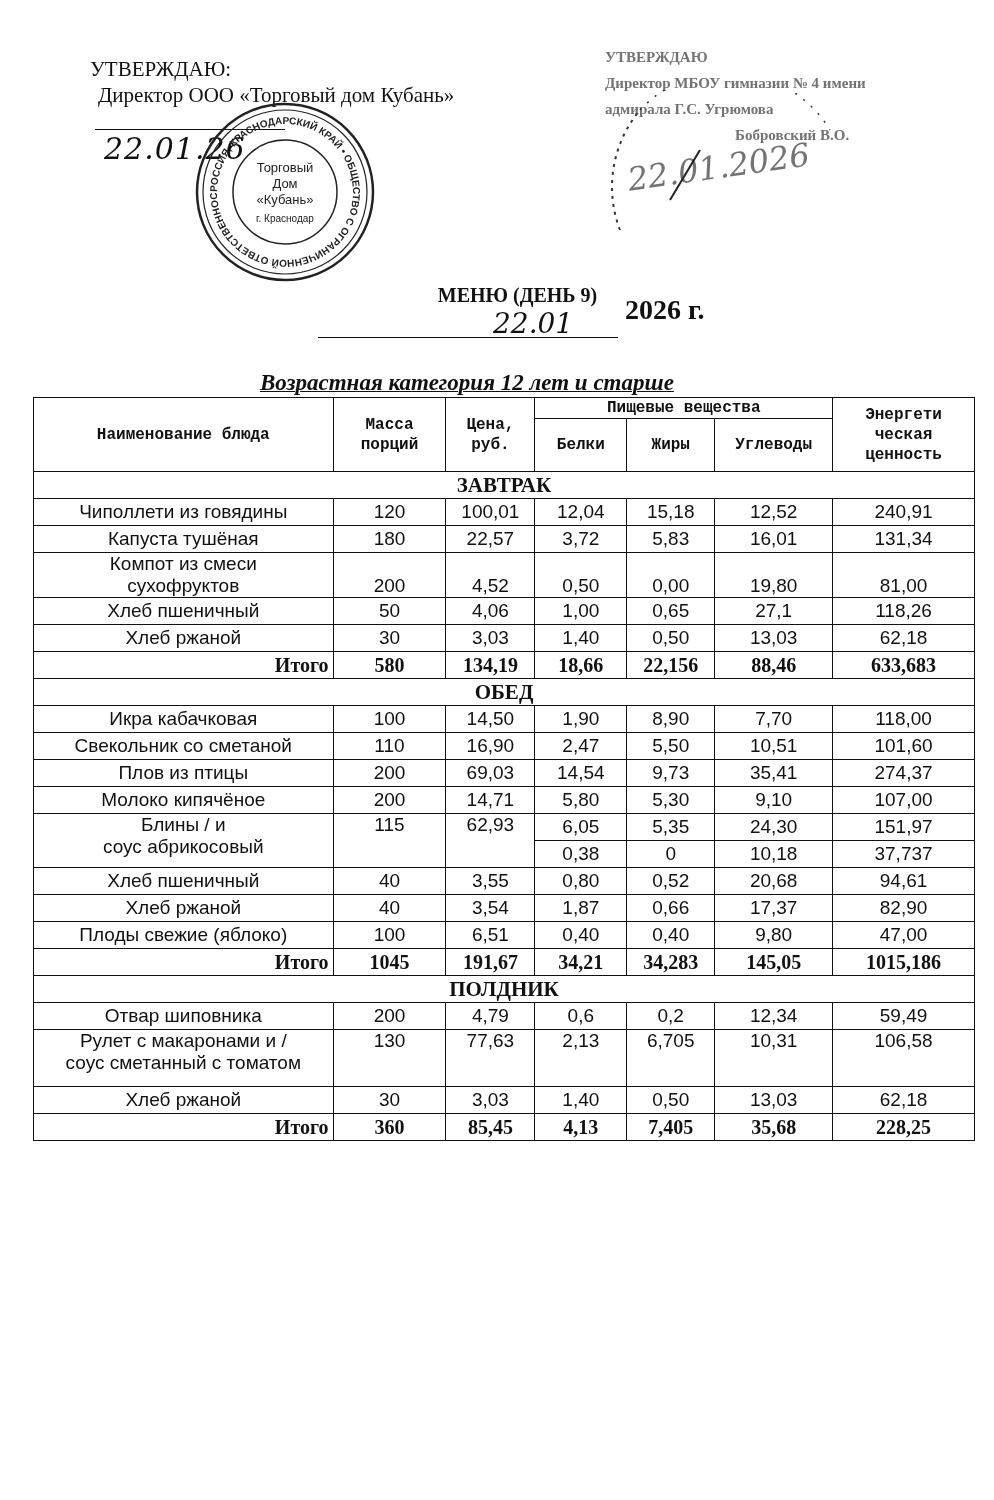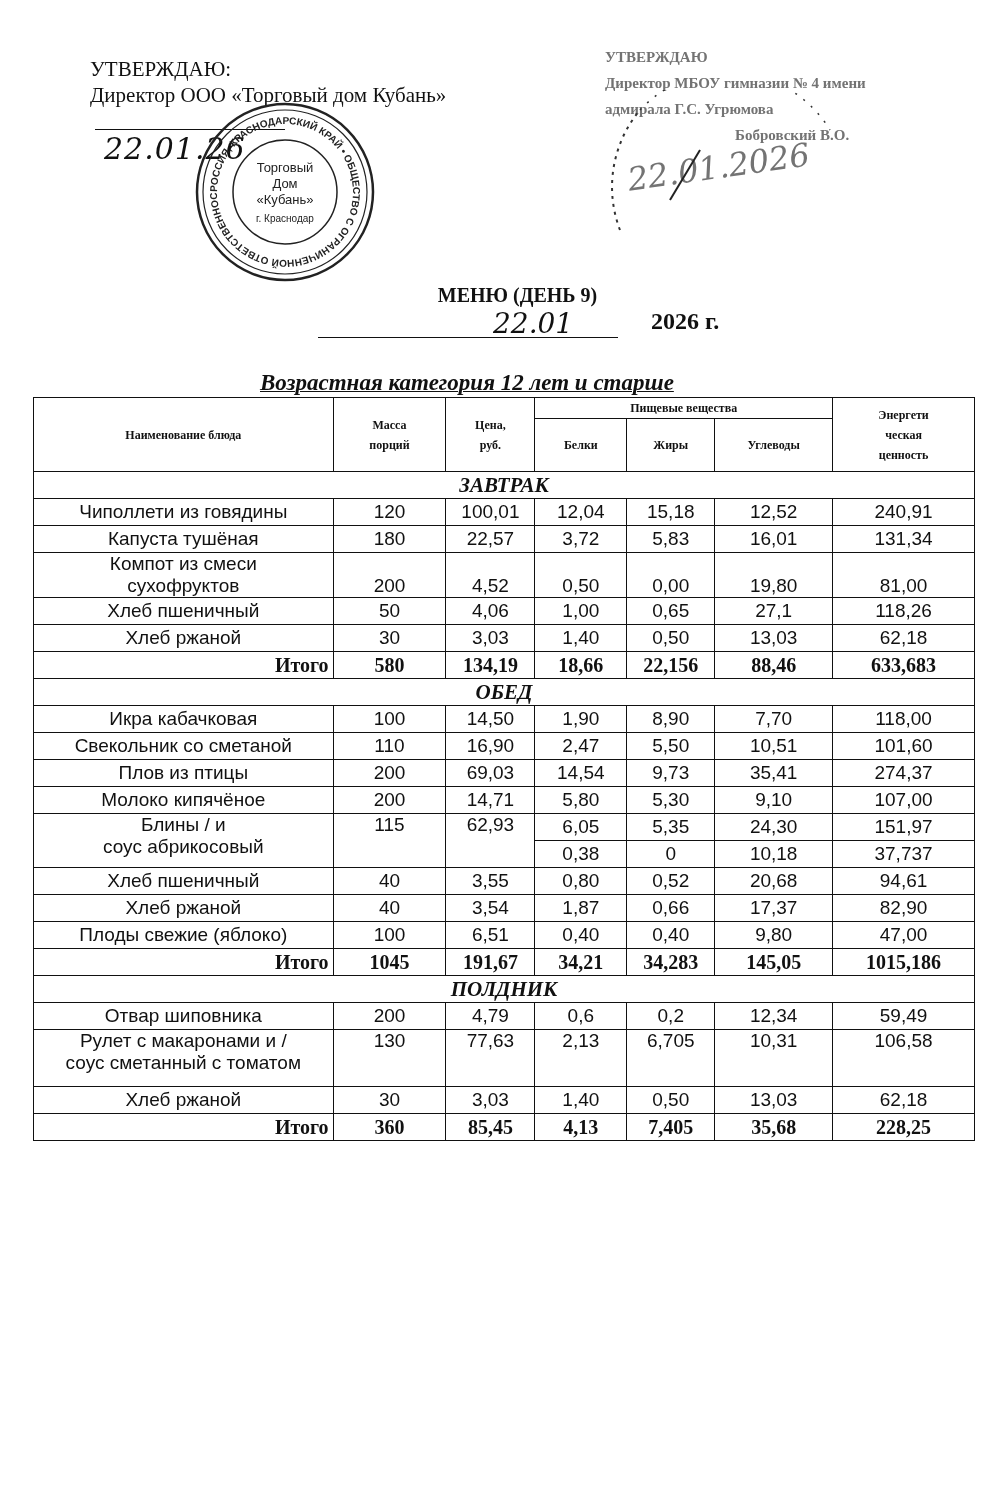--- a/index.html
+++ b/index.html
@@ -1,36 +1,36 @@
 <!DOCTYPE html>
 <html><head>
 <meta charset="utf-8">
 <style>
   html, body { margin:0; padding:0; background:#fff; }
   body { width:994px; height:1500px; position:relative; overflow:hidden; color:#111; font-family:"Liberation Serif", serif; }
   .abs { position:absolute; }
   .approve-left { left:90px; top:56px; font-size:21px; line-height:26px; }
-  .approve-left .l2 { }
+  .approve-left .l2 { margin-left:8px; }
   .approve-left .sigline { position:absolute; left:5px; top:73px; width:190px; border-top:1.5px solid #111; }
   .approve-left .hw-date { position:absolute; left:14px; top:80px; font-family:"DejaVu Serif", serif; font-style:italic; font-size:30px; letter-spacing:1px; }
   .stamp { left:193px; top:100px; width:185px; height:185px; }
   .approve-right { left:605px; top:44px; font-size:15px; line-height:26px; font-weight:bold; color:#737373; }
   .approve-right .hw { font-family:"DejaVu Serif", serif; font-style:italic; font-weight:normal; font-size:32px; position:absolute; left:22px; top:110px; transform:rotate(-8deg); }
   .stamp2 { left:600px; top:90px; width:260px; height:150px; }
   .title { left:0; width:1035px; top:284px; text-align:center; font-weight:bold; font-size:20px; }
   .dateline { left:318px; top:305px; width:300px; height:32px; border-bottom:1.5px solid #111; }
   .dateline .hw { position:absolute; left:175px; top:2px; font-family:"DejaVu Serif", serif; font-style:italic; font-size:28px; }
-  .year { left:625px; top:308px; font-weight:bold; font-size:24px;margin-left:26px; }
+  .year { left:625px; top:294px; font-weight:bold; font-size:28px; }
   .age { left:260px; top:370px; font-style:italic; font-weight:bold; font-size:23px; text-decoration:underline; text-decoration-thickness:1px; }
   table.menu { position:absolute; left:33px; top:397px; border-collapse:collapse; width:942px; font-family:"Liberation Sans", sans-serif; font-size:19px; }
   table.menu td, table.menu th { border:1.5px solid #111; padding:0 4px; height:26px; }
-  table.menu th { font-family:Liberation Serif, serif; font-weight:bold; font-size:12px; line-height:20px; text-align:center; }
+  table.menu th { font-family:Liberation Mono, monospace; font-weight:bold; font-size:16px; line-height:20px; text-align:center; }
   .num { text-align:center; }
   .name { text-align:center; }
-  .section td { text-align:center; font-family:"Liberation Serif", serif; font-weight:bold; font-size:21px; height:28px;font-style:italic; }
+  .section td { text-align:center; font-family:"Liberation Serif", serif; font-weight:bold; font-size:21px; height:28px; }
   .total td { font-weight:bold; text-align:center; font-family:"Liberation Serif", serif; font-size:20px; }
   .total td.lbl { text-align:right; }
   .tall td { height:54px; vertical-align:bottom; }
   .topv td { vertical-align:top; }
 </style>
 </head>
 <body>
 
 <div class="abs approve-left">
   <div>УТВЕРЖДАЮ:</div>

